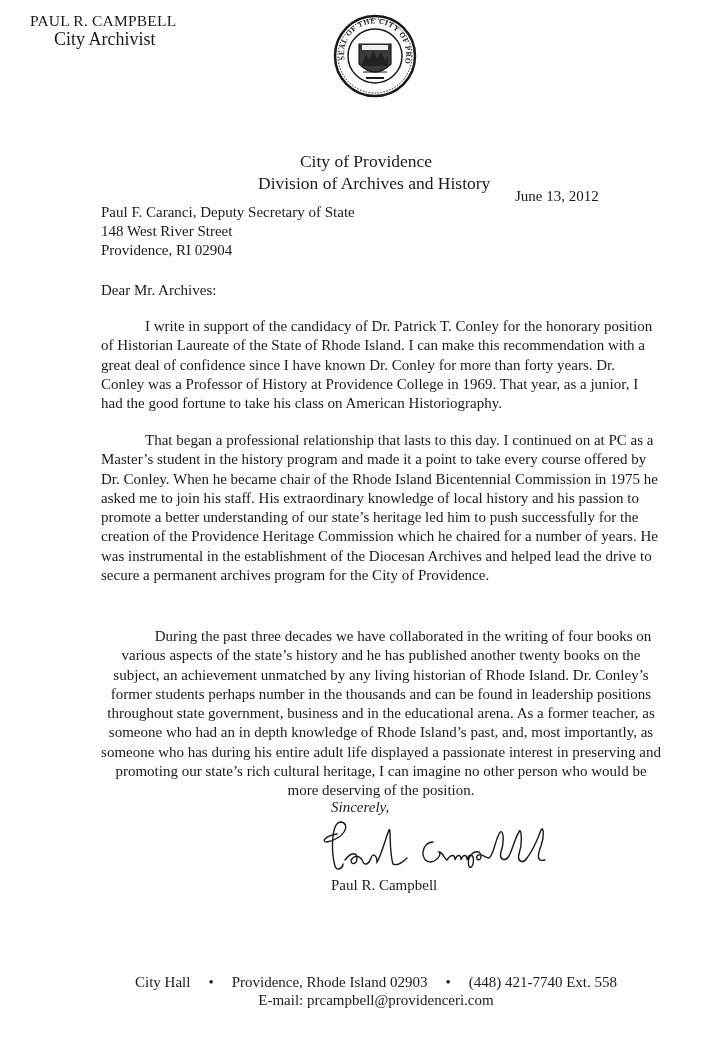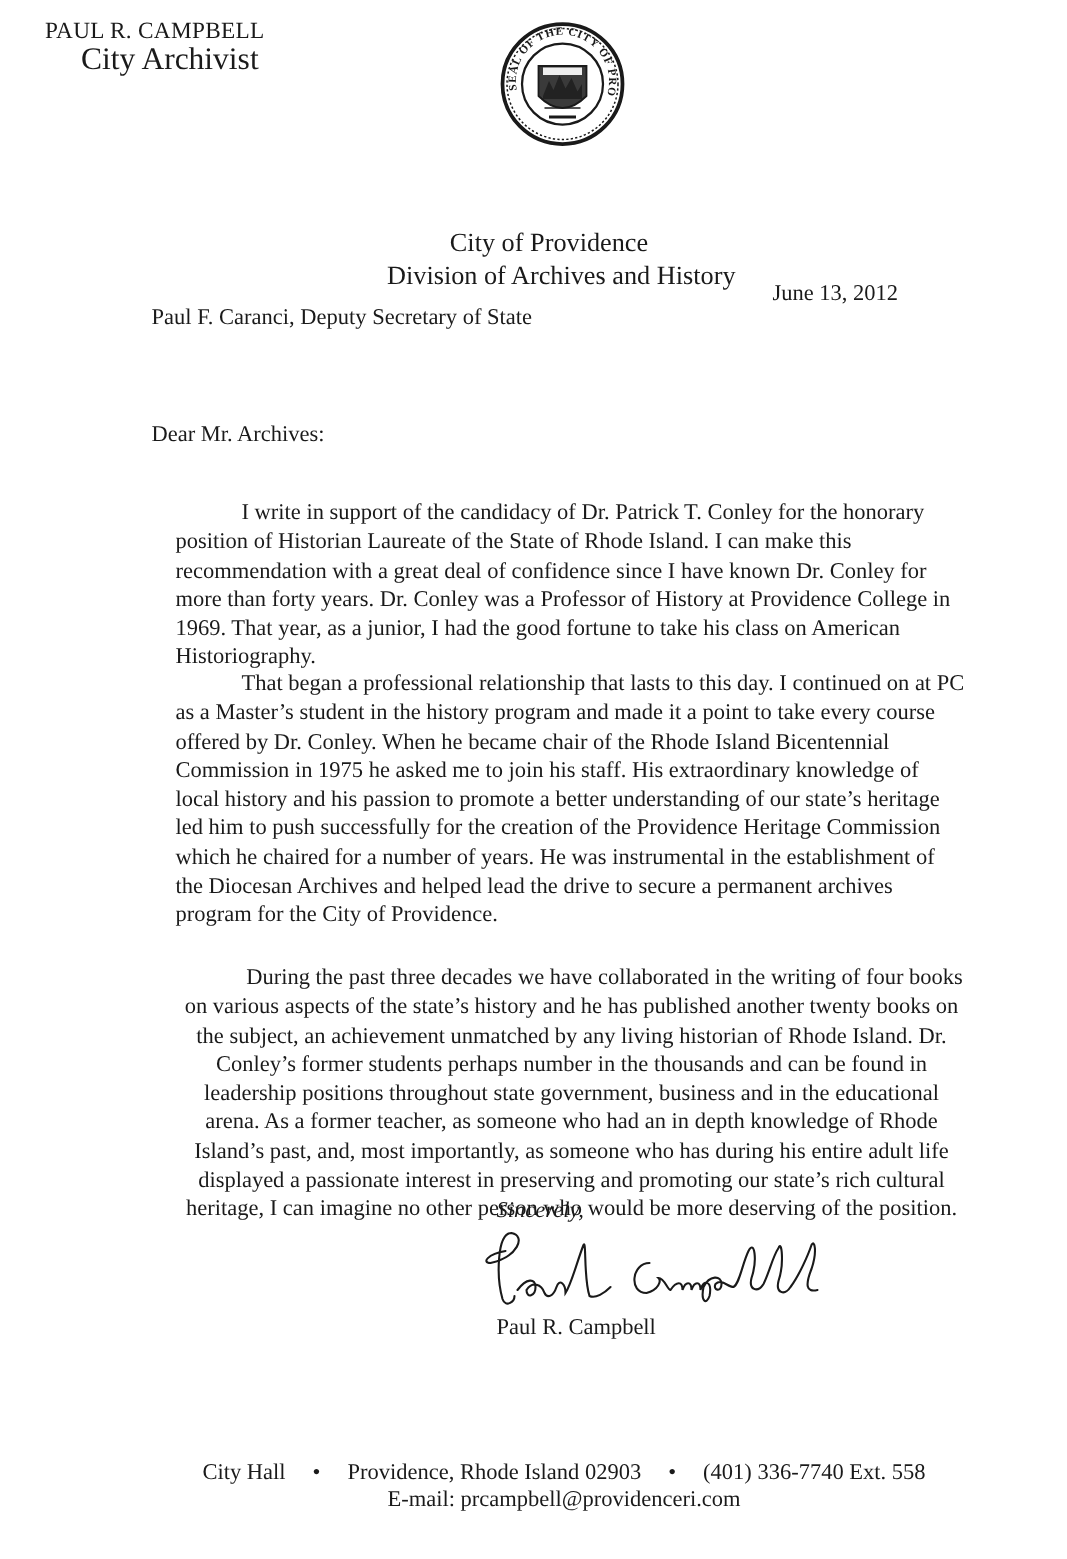--- a/index.html
+++ b/index.html
@@ -3,29 +3,29 @@
 <meta charset="utf-8">
 <style>
   html, body { margin: 0; padding: 0; background: #ffffff; }
   body {
     width: 711px; height: 1039px; position: relative; overflow: hidden;
     font-family: "Liberation Serif", "DejaVu Serif", serif;
     color: #1a1a1a;
   }
   .abs { position: absolute; }
   .letterhead-name { left: 30px; top: 11px; font-size: 15.5px; letter-spacing: 0.2px; line-height: 19px; }
-  .letterhead-title { left: 54px; top: 30px; font-size: 21px; line-height: 19px; }
+  .letterhead-title { left: 54px; top: 30px; font-size: 18px; line-height: 19px; }
   .seal { left: 333px; top: 14px; width: 84px; height: 84px; }
   .org1 { left: 0; width: 732px; top: 150px; text-align: center; font-size: 17.5px; line-height: 22px; }
   .org2 { left: 258px; top: 172px; font-size: 17.5px; line-height: 22px; text-align: center; }
   .date { left: 515px; top: 187px; font-size: 15px; line-height: 19px; font-family: Liberation Serif, serif; }
   .recipient { left: 101px; top: 203px; font-size: 15px; line-height: 19.2px; }
   .salutation { left: 101px; top: 281px; font-size: 15px; line-height: 19px; }
   .para { left: 101px; width: 560px; font-size: 15px; line-height: 19.3px; text-align: left; }
-  .para p { margin: 16px; text-indent: 44px; }
+  .para p { margin: 0; text-indent: 44px; }
   .p1 { top: 317px; }
   .p2 { top: 431px; }
   .p3 { top: 627px; text-align: center; }
   .closing { left: 331px; top: 798px; font-size: 15px; line-height: 19px; font-style: italic; }
   .signature { left: 315px; top: 812px; width: 240px; height: 62px; }
   .signer { left: 331px; top: 876px; font-size: 15px; line-height: 19.5px; }
   .footer1 { left: 0; width: 752px; top: 973px; text-align: center; font-size: 15px; line-height: 19px; white-space: pre; }
   .footer2 { left: 0; width: 752px; top: 991px; text-align: center; font-size: 15px; line-height: 19px; }
   .bullet { display: inline-block; margin: 0 18px; }
 </style>
@@ -53,20 +53,22 @@
     <path d="M 33 64 L 51 64" stroke="#1a1a1a" stroke-width="2"></path>
   </svg>
 </div>
 
 <div class="abs org1">City of Providence</div>
 <div class="abs org2">Division of Archives and History</div>
 <div class="abs date">June 13, 2012</div>
 
 <div class="abs recipient">
   <div>Paul F. Caranci, Deputy Secretary of State</div>
+  <div>148 West River Street</div>
+  <div>Providence, RI 02904</div>
 </div>
 
 <div class="abs salutation">Dear Mr. Archives:</div>
 
 <div class="abs para p1">
     <p>I write in support of the candidacy of Dr. Patrick T. Conley for the honorary position of Historian Laureate of the State of Rhode Island.  I can make this recommendation with a great deal of confidence since I have known Dr. Conley for more than forty years.  Dr. Conley was a Professor of History at Providence College in 1969.  That year, as a junior, I had the good fortune to take his class on American Historiography.</p>
   </div>
 <div class="abs para p2">
     <p>That began a professional relationship that lasts to this day.  I continued on at PC as a Master’s student in the history program and made it a point to take every course offered by Dr. Conley.  When he became chair of the Rhode Island Bicentennial Commission in 1975 he asked me to join his staff.  His extraordinary knowledge of local history and his passion to promote a better understanding of our state’s heritage led him to push successfully for the creation of the Providence Heritage Commission which he chaired for a number of years.  He was instrumental in the establishment of the Diocesan Archives and helped lead the drive to secure a permanent archives program for the City of Providence.</p>
   </div>
@@ -81,14 +83,14 @@
     <path d="M 22 22 C 10 24 6 30 12 30 C 30 26 36 12 26 10 C 16 10 16 40 20 54 C 22 60 28 56 28 52"></path>
     <path d="M 30 48 C 36 40 42 40 42 46 C 42 52 36 54 36 48 C 40 42 46 44 48 50 C 50 54 54 52 56 46 C 58 40 62 44 62 50 C 66 44 70 28 74 18 C 76 14 74 40 78 52 C 82 54 88 50 92 46"></path>
     <path d="M 118 30 C 106 30 104 50 116 50 C 124 48 126 42 124 40 C 128 40 130 48 132 48 C 136 42 140 42 140 48 C 142 42 146 42 146 48 C 148 42 152 42 152 48 C 154 40 160 42 158 52 C 156 58 152 56 154 46 C 158 38 166 38 166 44 C 166 50 160 48 162 44 C 166 40 170 46 174 46 C 178 44 180 30 184 22 C 188 14 190 28 186 40 C 184 48 190 50 194 44 C 198 36 200 26 204 20 C 206 14 208 30 204 42 C 202 50 208 52 212 46 C 218 38 224 24 226 18 C 228 14 230 22 226 34 C 222 44 222 50 230 48"></path>
   </svg>
 </div>
 
 <div class="abs signer">
   <div>Paul R. Campbell</div>
 </div>
 
-<div class="abs footer1"><span>City Hall</span><span class="bullet">•</span><span>Providence, Rhode Island 02903</span><span class="bullet">•</span><span>(401) 336-7740 Ext. 558</span></div>
+<div class="abs footer1"><span>City Hall</span><span class="bullet">•</span><span>Providence, Rhode Island 02903</span><span class="bullet">•</span><span>(448) 421-7740 Ext. 558</span></div>
 <div class="abs footer2">E-mail: prcampbell@providenceri.com</div>
 
 </body></html>

